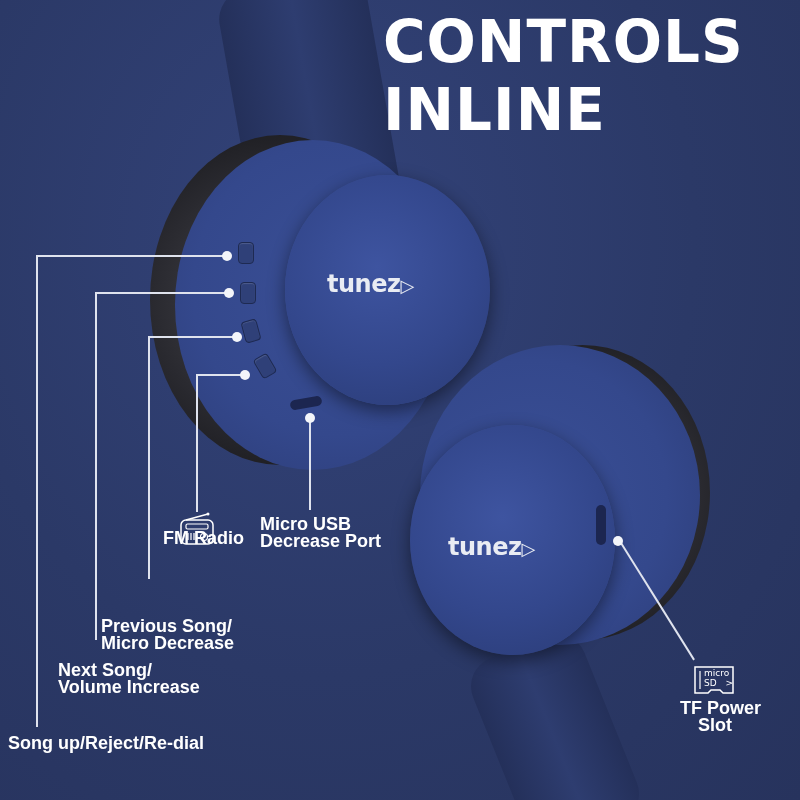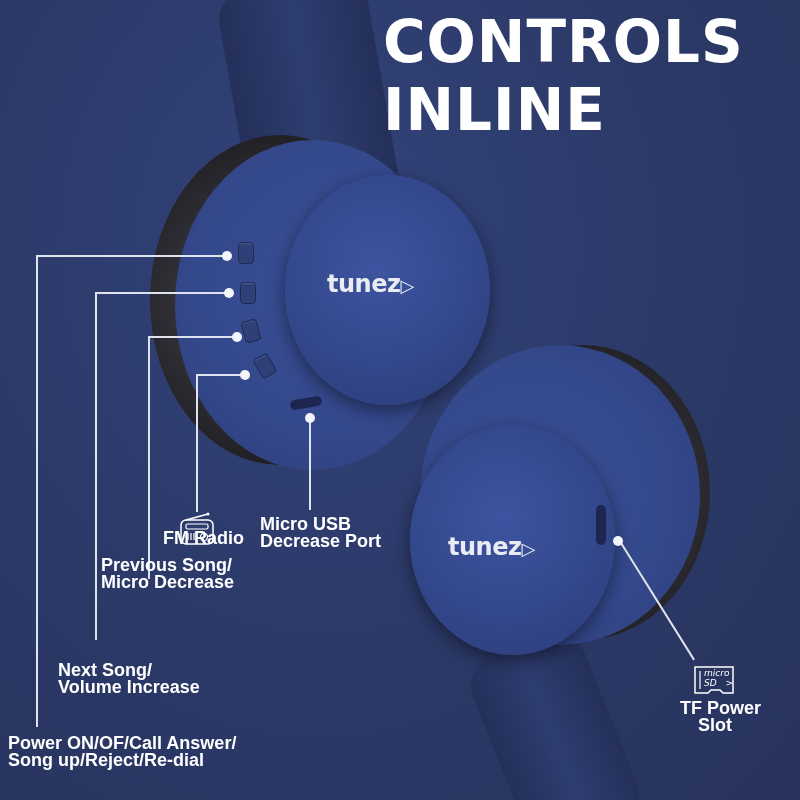--- a/index.html
+++ b/index.html
@@ -13,21 +13,21 @@
   .cushion{position:absolute;border-radius:50%;background:radial-gradient(circle,#4b4b52 0%,#2a2a30 60%,#151518 100%);}
   .cup{position:absolute;border-radius:50%;}
   .plate{position:absolute;border-radius:50%;background:radial-gradient(circle at 45% 40%,#3e54a0 0%,#33478c 55%,#2a3b75 100%);box-shadow:0 6px 18px rgba(0,0,0,0.45);}
   .logo{position:absolute;color:#e9ecf3;font-family:"DejaVu Sans",sans-serif;font-weight:bold;font-size:24px;letter-spacing:-0.5px;}
   .btn{position:absolute;width:14px;height:20px;border-radius:4px;background:#2f4078;border:1px solid #1e2a52;box-shadow:inset 0 1px 1px rgba(255,255,255,0.15);}
   .port{position:absolute;width:32px;height:10px;border-radius:5px;background:#1c2650;}
   .line{position:absolute;background:#dfe3ee;}
   .dot{position:absolute;width:10px;height:10px;border-radius:50%;background:#f3f5fa;}
   .label{position:absolute;color:#fff;font-weight:bold;font-size:18px;line-height:17px;white-space:nowrap;}
   .label.center{text-align:center;}
-  .icon-box{position:absolute;font-style:italic;}
+  .icon-box{position:absolute;}
 </style>
 </head>
 <body>
 
 <div class="stage">
 
   <div class="band top"></div>
   <div class="band bottom"></div>
 
   <div class="cushion" style="left:150px;top:135px;width:260px;height:330px;"></div>
@@ -87,32 +87,31 @@
     </svg>
   </div>
 
   <div class="label" style="left:163px;top:530px;">FM Radio</div>
 
   <div class="label" style="left:260px;top:516px;">
     <div>Micro USB</div>
     <div>Decrease Port</div>
   </div>
 
-  <div class="label" style="left:101px;top:557px;">
+  <div class="label" style="left:101px;top:618px;">
     <div>Previous Song/</div>
     <div>Micro Decrease</div>
   </div>
 
   <div class="label" style="left:58px;top:662px;">
     <div>Next Song/</div>
     <div>Volume Increase</div>
   </div>
 
   <div class="label" style="left:8px;top:735px;">
-    <div>Power ON/OF/Call Answer/</div>
     <div>Song up/Reject/Re-dial</div>
   </div>
 
   <div class="icon-box" style="left:693px;top:665px;width:44px;height:32px;">
     <svg width="44" height="32" viewBox="0 0 44 32">
       <path d="M2 2 H40 V28 H30 L27 25 H18 L15 28 H2 Z" fill="none" stroke="#fff" stroke-width="1.5"></path>
       <line x1="7" y1="6" x2="7" y2="24" stroke="#fff" stroke-width="1.2"></line>
     </svg>
     <div style="position:absolute;left:11px;top:3px;color:#fff;font-size:9px;line-height:10px;font-family:'DejaVu Sans',sans-serif;">
       <div>micro</div>

